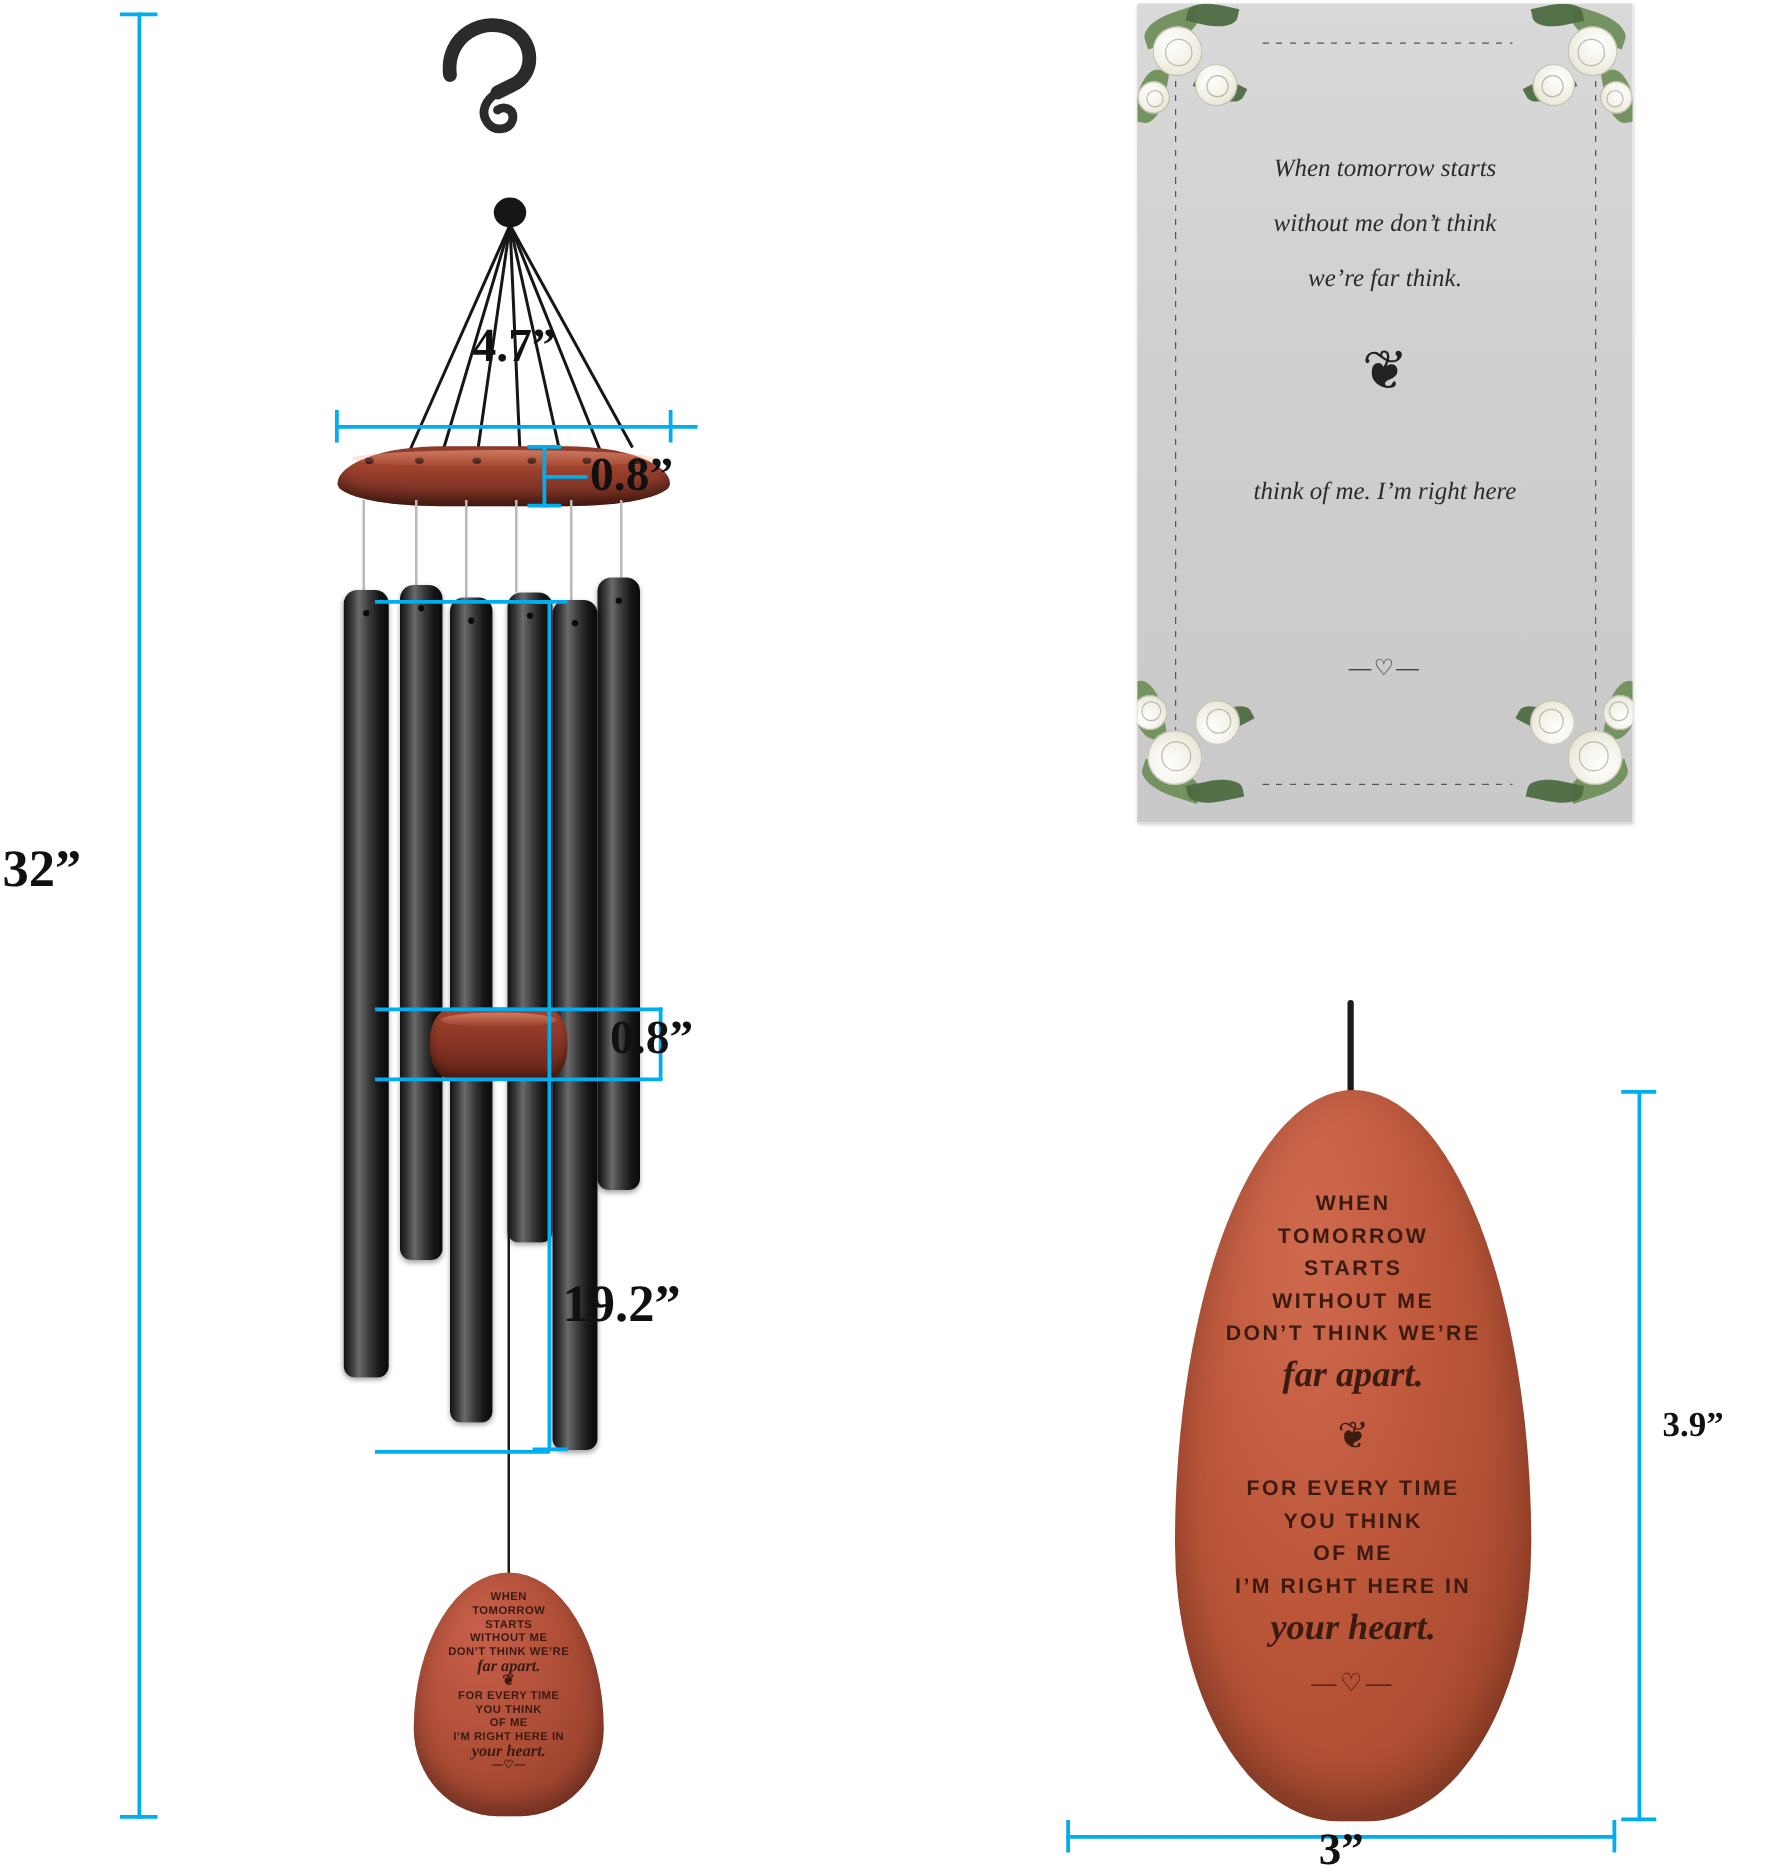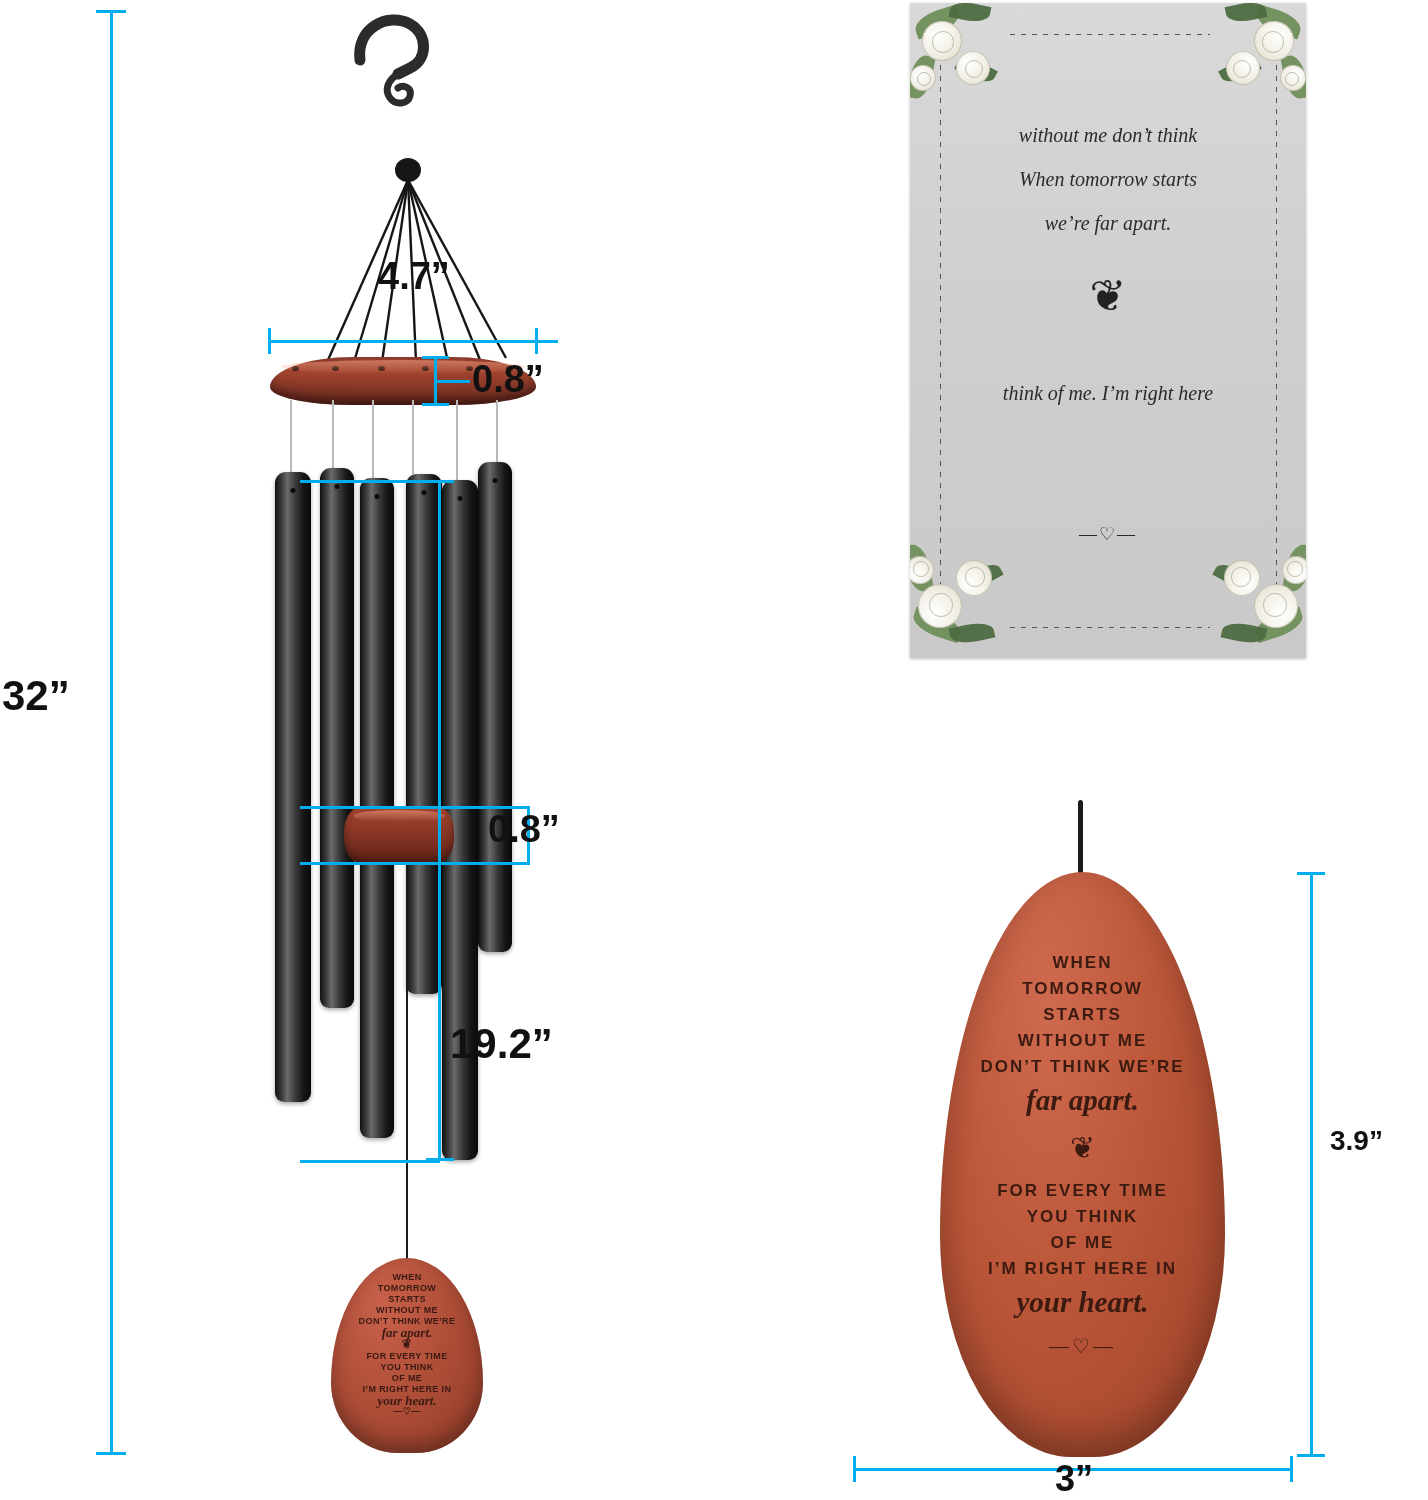--- a/index.html
+++ b/index.html
@@ -11,21 +11,21 @@
     overflow:hidden;
   }
   .stage{position:absolute;left:0;top:0;width:1428px;height:1500px;}
 
   
   .dim-line{position:absolute;background:#00AEEF;}
   .dim-h{height:3px;}
   .dim-v{width:3px;}
   .dim-label{
     position:absolute;
-    font-family:Liberation Sans, sans-serif;
+    font-family:Liberation Serif, serif;
     font-weight:700;
     color:#111;
     white-space:nowrap;
   }
   .cap{position:absolute;background:#00AEEF;}
 
   
   .chime{position:absolute;left:120px;top:0;width:560px;height:1500px;}
 
   .hook{
@@ -298,23 +298,23 @@
       <span class="fl-leaf" style="left:10px;top:12px;width:50px;height:22px;transform:rotate(-18deg)"></span>
       <span class="fl-leaf dark" style="left:48px;top:6px;width:44px;height:18px;transform:rotate(12deg)"></span>
       <span class="fl-leaf" style="left:4px;top:56px;width:24px;height:48px;transform:rotate(10deg)"></span>
       <span class="fl-leaf dark" style="left:56px;top:62px;width:44px;height:18px;transform:rotate(28deg)"></span>
       <span class="fl-rose" style="left:16px;top:20px;width:44px;height:44px;"></span>
       <span class="fl-rose" style="left:54px;top:52px;width:36px;height:36px;"></span>
       <span class="fl-rose" style="left:4px;top:64px;width:28px;height:28px;"></span>
     </div>
 
     <div class="cbody">
+      <div>When tomorrow starts</div>
       <div>without me don’t think</div>
-      <div>When tomorrow starts</div>
-      <div>we’re far apart.</div>
+      <div>we’re far think.</div>
     </div>
     <div class="cbfly">❦</div>
     <div class="cbody2">
       <div>think of me. I’m right here</div>
     </div>
     <div class="cheart">—♡—</div>
   </div>
 
 
   <div class="bigcord"></div>

